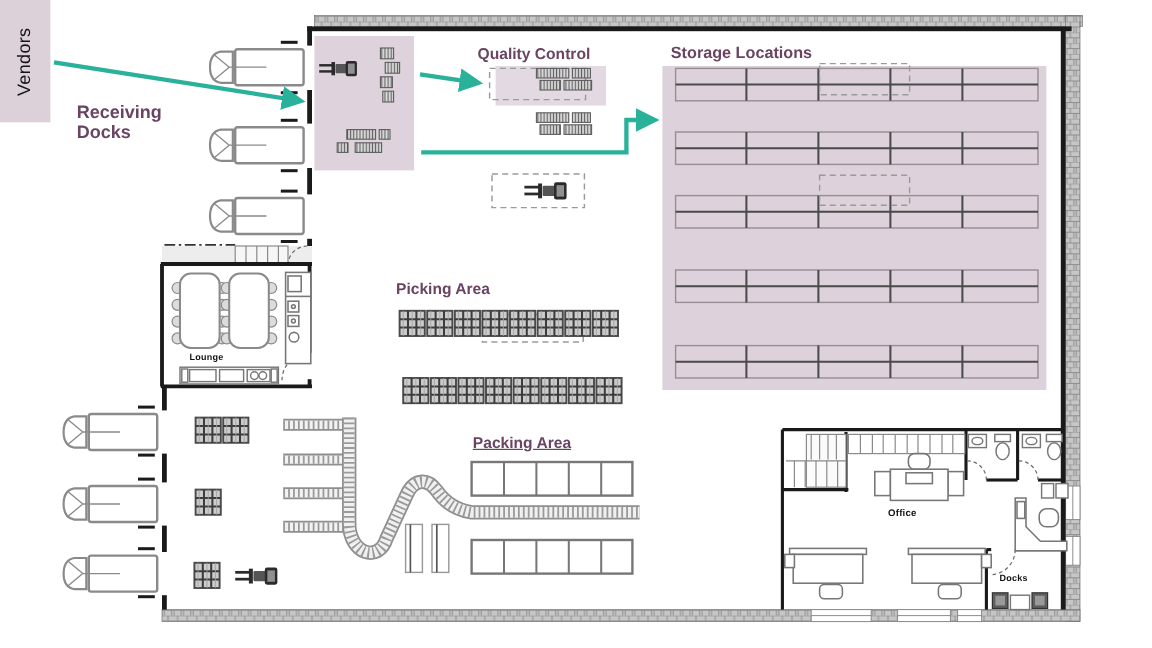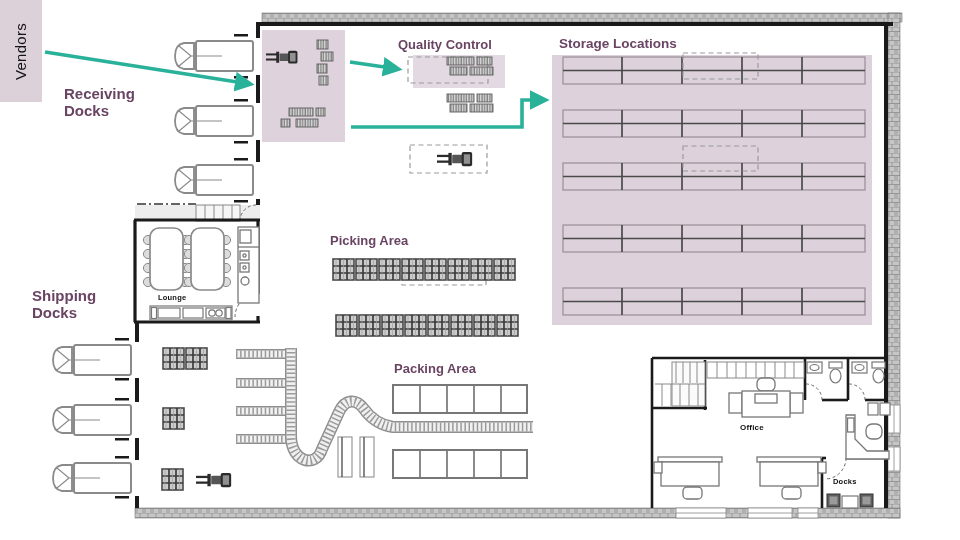--- a/index.html
+++ b/index.html
@@ -10,21 +10,21 @@
        pointer-events:none;}
   #vendors-box{position:absolute;left:0;top:0;width:42px;height:102px;background:#dcd0d9;
        display:flex;align-items:center;justify-content:center;}
   #vendors-box .vtext{transform:rotate(-90deg);font-weight:normal;color:#141414;font-size:15px;
        white-space:nowrap;letter-spacing:.3px;}
   #lbl-receiving-docks{left:64px;top:86px;width:106px;font-size:15px;}
   #lbl-quality-control{left:398px;top:38px;font-size:13px;white-space:nowrap;text-align:center;}
   #lbl-receiving-area{left:342px;top:90px;width:80px;font-size:12.5px;}
   #lbl-storage-locations{left:559px;top:36px;font-size:13.5px;white-space:nowrap;text-align:center;}
   #lbl-picking-area{left:330px;top:234px;font-size:13px;white-space:nowrap;text-align:center;}
-  #lbl-packing-area{left:394px;top:362px;font-size:13px;white-space:nowrap;text-align:left;}
+  #lbl-packing-area{left:394px;top:362px;font-size:13px;white-space:nowrap;text-align:left;text-decoration:underline;}
   #lbl-shipping-docks{left:32px;top:288px;width:104px;font-size:15px;}
   .room-lbl{color:#111;font-size:7.5px;letter-spacing:.2px;}
   #lbl-lounge{left:158px;top:294px;width:56px;}
   #lbl-office{left:740px;top:424px;width:42px;font-size:8px;}
   #lbl-foyer{left:833px;top:478px;width:36px;}
 </style>
 </head>
 <body>
 
 <div id="canvas">
@@ -382,18 +382,17 @@
 </svg>
 
 <div id="vendors-box">
   <span class="vtext">Vendors</span>
 </div>
 <div class="lbl" id="lbl-receiving-docks">Receiving Docks</div>
 <div class="lbl" id="lbl-quality-control">Quality Control</div>
 <div class="lbl" id="lbl-storage-locations">Storage Locations</div>
 <div class="lbl" id="lbl-picking-area">Picking Area</div>
 <div class="lbl" id="lbl-packing-area">Packing Area</div>
-<div class="lbl" id="lbl-shipping-docks">Shipping Docks</div>
 <div class="lbl room-lbl" id="lbl-lounge">Lounge</div>
 <div class="lbl room-lbl" id="lbl-office">Office</div>
 <div class="lbl room-lbl" id="lbl-foyer">Docks</div>
 
 </div>
 
 </body></html>

